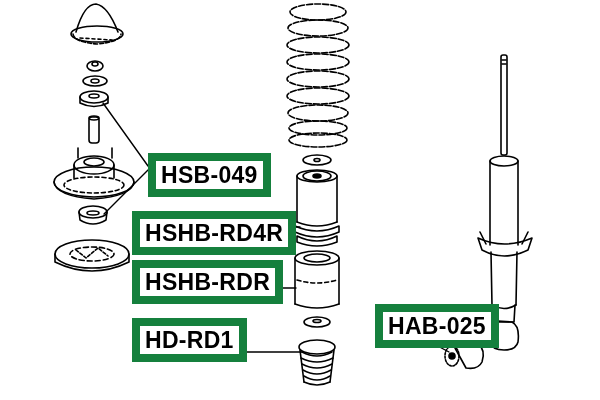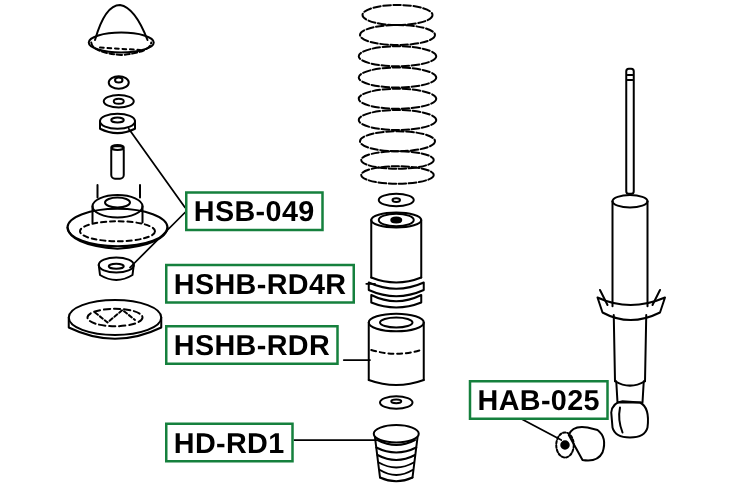--- a/index.html
+++ b/index.html
@@ -1,19 +1,19 @@
 <!DOCTYPE html>
 <html><head>
 <meta charset="utf-8">
 <style>
   html, body { margin:0; padding:0; background:#ffffff; }
   body { width:600px; height:400px; position:relative; overflow:hidden; font-family:"Liberation Sans", sans-serif; }
   #diagram { position:absolute; left:0; top:0; width:600px; height:400px; }
   .label {
-    position:absolute; border:2px solid #15803d; background:#fff;
+    position:absolute; border:8px solid #15803d; background:#fff;
     font-family:"Liberation Sans", sans-serif; font-weight:bold; color:#000;
     font-size:23px; line-height:26px; padding:1px 5px; white-space:nowrap; letter-spacing:0.3px;
   }
 </style>
 </head>
 <body>
 
 <svg id="diagram" viewBox="0 0 600 400" xmlns="http://www.w3.org/2000/svg" fill="none" stroke="#000" stroke-width="1.6" stroke-linecap="round" stroke-linejoin="round">
 
   <g>
@@ -144,14 +144,14 @@
     <circle cx="452" cy="356" r="3" fill="#000"></circle>
   </g>
   <g stroke-width="1.4">
     <line x1="415" y1="334" x2="449" y2="352"></line>
   </g>
 </svg>
 
 <div class="label" style="left:148px; top:153px;">HSB-049</div>
 <div class="label" style="left:132px; top:211px;">HSHB-RD4R</div>
 <div class="label" style="left:132px; top:260px;">HSHB-RDR</div>
-<div class="label" style="left:132px; top:338px;">HD-RD1</div>
+<div class="label" style="left:132px; top:318px;">HD-RD1</div>
 <div class="label" style="left:375px; top:304px;">HAB-025</div>
 
 </body></html>

